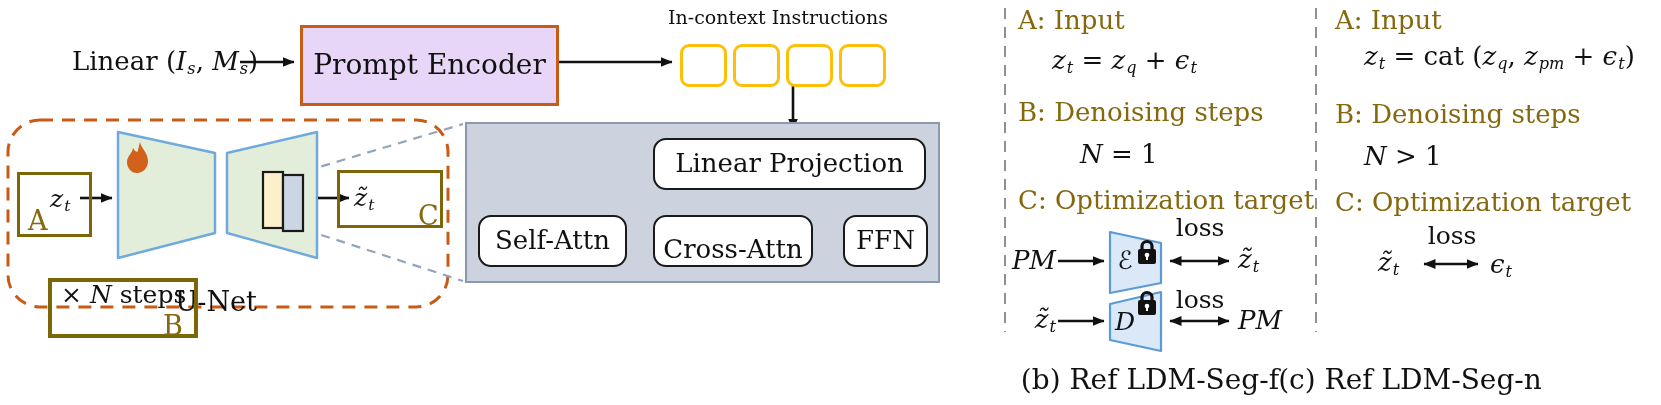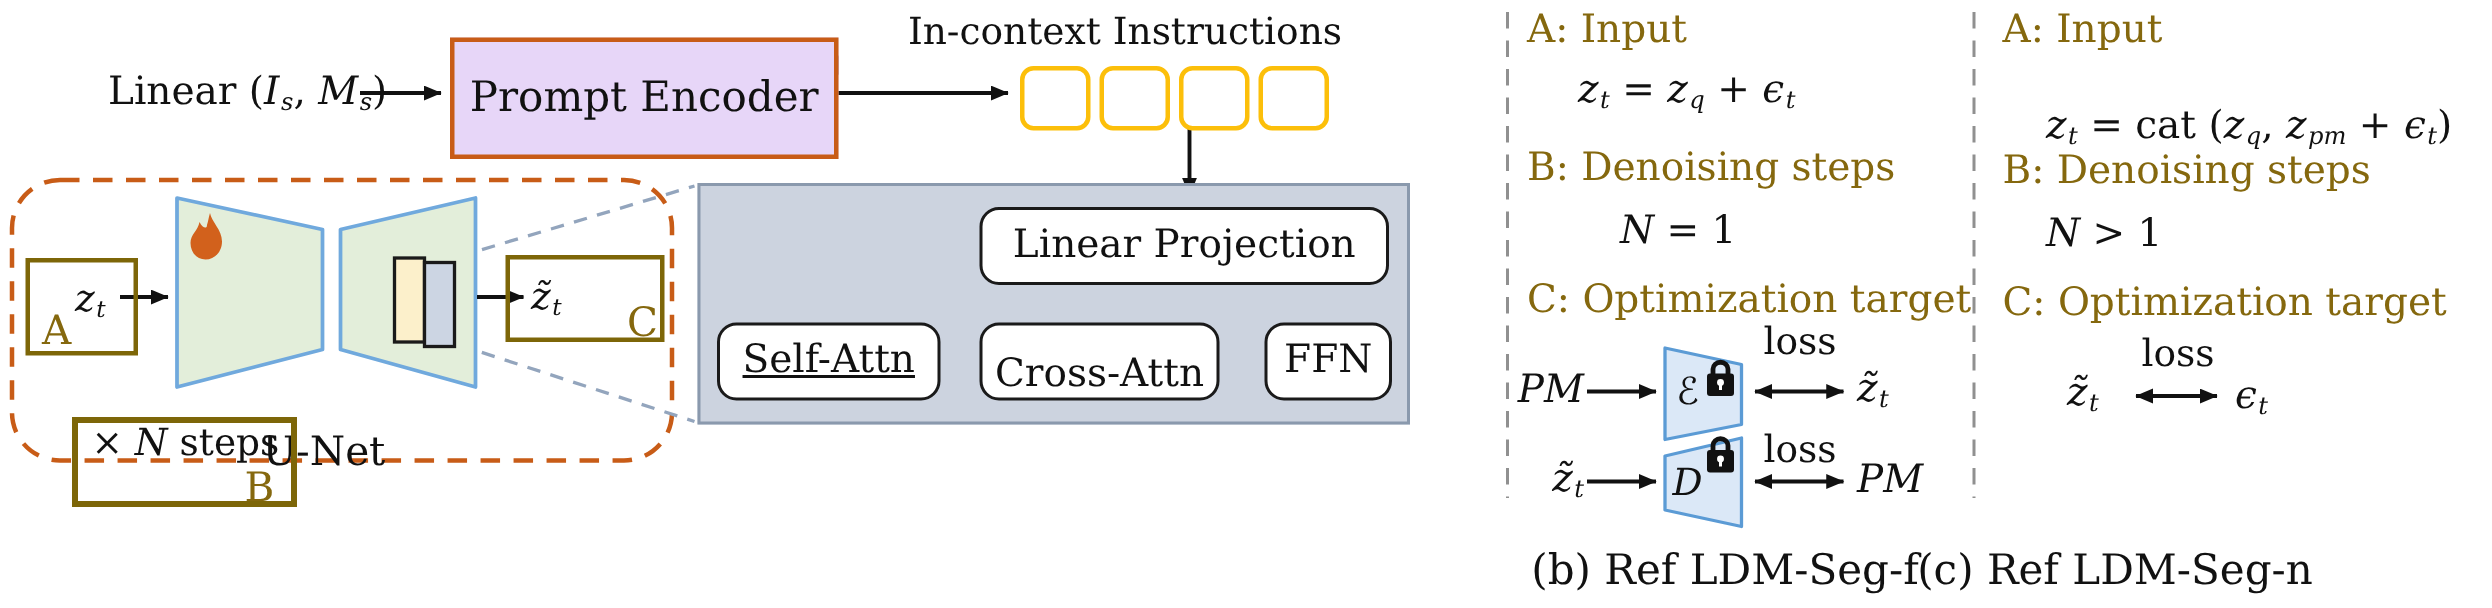--- a/index.html
+++ b/index.html
@@ -82,32 +82,32 @@
         <rect x="-1" y="6" width="2" height="4" fill="#fff"></rect>
     </g>
   </svg>
 
   <div class="abs math" style="left:72px;top:47px;font-size:26px;"><span class="m-n">Linear (</span><span class="m-i">I</span><span class="m-s">s</span><span class="m-n">, </span><span class="m-i">M</span><span class="m-s">s</span><span class="m-n">)</span></div>
 
   <div class="abs ctr" style="left:300px;top:25px;width:253px;height:75px;background:#e7d6f8;border:3px solid #c85c17;font-size:28px;">
     <span>Prompt Encoder</span>
   </div>
 
-  <div class="abs ctr" style="left:600px;top:7px;width:300px;font-size:25px;">In-context Instructions</div>
+  <div class="abs ctr" style="left:628px;top:7px;width:300px;font-size:19px;">In-context Instructions</div>
 
   <div class="abs" style="left:680px;top:44px;width:41px;height:37px;border:3px solid #fcbf0a;border-radius:9px;background:#fff;"></div>
   <div class="abs" style="left:733px;top:44px;width:41px;height:37px;border:3px solid #fcbf0a;border-radius:9px;background:#fff;"></div>
   <div class="abs" style="left:786px;top:44px;width:41px;height:37px;border:3px solid #fcbf0a;border-radius:9px;background:#fff;"></div>
   <div class="abs" style="left:839px;top:44px;width:41px;height:37px;border:3px solid #fcbf0a;border-radius:9px;background:#fff;"></div>
 
   <div class="abs" style="left:465px;top:122px;width:475px;height:161px;background:#ccd3df;border:2px solid #8a99ad;box-sizing:border-box;"></div>
   <div class="abs ctr box-white" style="left:607px;top:138px;width:273px;height:52px;box-sizing:border-box;margin-left:46px;">
     <span>Linear Projection</span>
   </div>
-  <div class="abs ctr box-white" style="left:478px;top:215px;width:149px;height:52px;box-sizing:border-box;text-decoration:underline;">
+  <div class="abs ctr box-white" style="left:478px;top:215px;width:149px;height:52px;box-sizing:border-box;">
     <span>Self-Attn</span>
   </div>
   <div class="abs ctr box-white" style="left:653px;top:215px;width:160px;height:52px;box-sizing:border-box;align-items:flex-end;">
     <span>Cross-Attn</span>
   </div>
   <div class="abs ctr box-white" style="left:843px;top:215px;width:85px;height:52px;box-sizing:border-box;">
     <span>FFN</span>
   </div>
 
   <div class="abs box-olive" style="left:17px;top:172px;width:75px;height:65px;box-sizing:border-box;"></div>
@@ -137,21 +137,21 @@
   <div class="abs math" style="left:1238px;top:245px;font-size:26px;"><span class="m-i">z̃</span><span class="m-s">t</span></div>
 
   <div class="abs math" style="left:1000px;top:305px;width:56px;text-align:right;font-size:26px;"><span class="m-i">z̃</span><span class="m-s">t</span></div>
   <div class="abs ctr" style="left:1112px;top:308px;width:26px;font-size:25px;font-style:italic;">D</div>
   <div class="abs ctr" style="left:1168px;top:286px;width:64px;font-size:25px;">loss</div>
   <div class="abs math" style="left:1238px;top:306px;font-size:26px;"><span class="m-i">PM</span></div>
 
   <div class="abs ctr" style="left:1010px;top:364px;width:280px;font-size:28px;">(b) Ref LDM-Seg-f</div>
 
   <div class="abs olive" style="left:1335px;top:6px;font-size:26px;">A: Input</div>
-  <div class="abs math" style="left:1364px;top:42px;font-size:26px;margin-top:28px;"><span class="m-i">z</span><span class="m-s">t</span><span class="m-n"> = cat (</span><span class="m-i">z</span><span class="m-s">q</span><span class="m-n">, </span><span class="m-i">z</span><span class="m-s">pm</span><span class="m-n"> + </span><span class="m-i">ϵ</span><span class="m-s">t</span><span class="m-n">)</span></div>
+  <div class="abs math" style="left:1364px;top:42px;font-size:26px;"><span class="m-i">z</span><span class="m-s">t</span><span class="m-n"> = cat (</span><span class="m-i">z</span><span class="m-s">q</span><span class="m-n">, </span><span class="m-i">z</span><span class="m-s">pm</span><span class="m-n"> + </span><span class="m-i">ϵ</span><span class="m-s">t</span><span class="m-n">)</span></div>
   <div class="abs olive" style="left:1335px;top:100px;font-size:26px;">B: Denoising steps</div>
   <div class="abs math" style="left:1364px;top:142px;font-size:26px;"><span class="m-i">N</span><span class="m-n"> &gt; 1</span></div>
   <div class="abs olive" style="left:1335px;top:188px;font-size:26px;">C: Optimization target</div>
 
   <div class="abs math" style="left:1378px;top:248px;font-size:26px;"><span class="m-i">z̃</span><span class="m-s">t</span></div>
   <div class="abs ctr" style="left:1418px;top:222px;width:68px;font-size:25px;">loss</div>
   <div class="abs math" style="left:1490px;top:250px;font-size:26px;"><span class="m-i">ϵ</span><span class="m-s">t</span></div>
 
   <div class="abs ctr" style="left:1290px;top:364px;width:240px;font-size:28px;">(c) Ref LDM-Seg-n</div>
 

